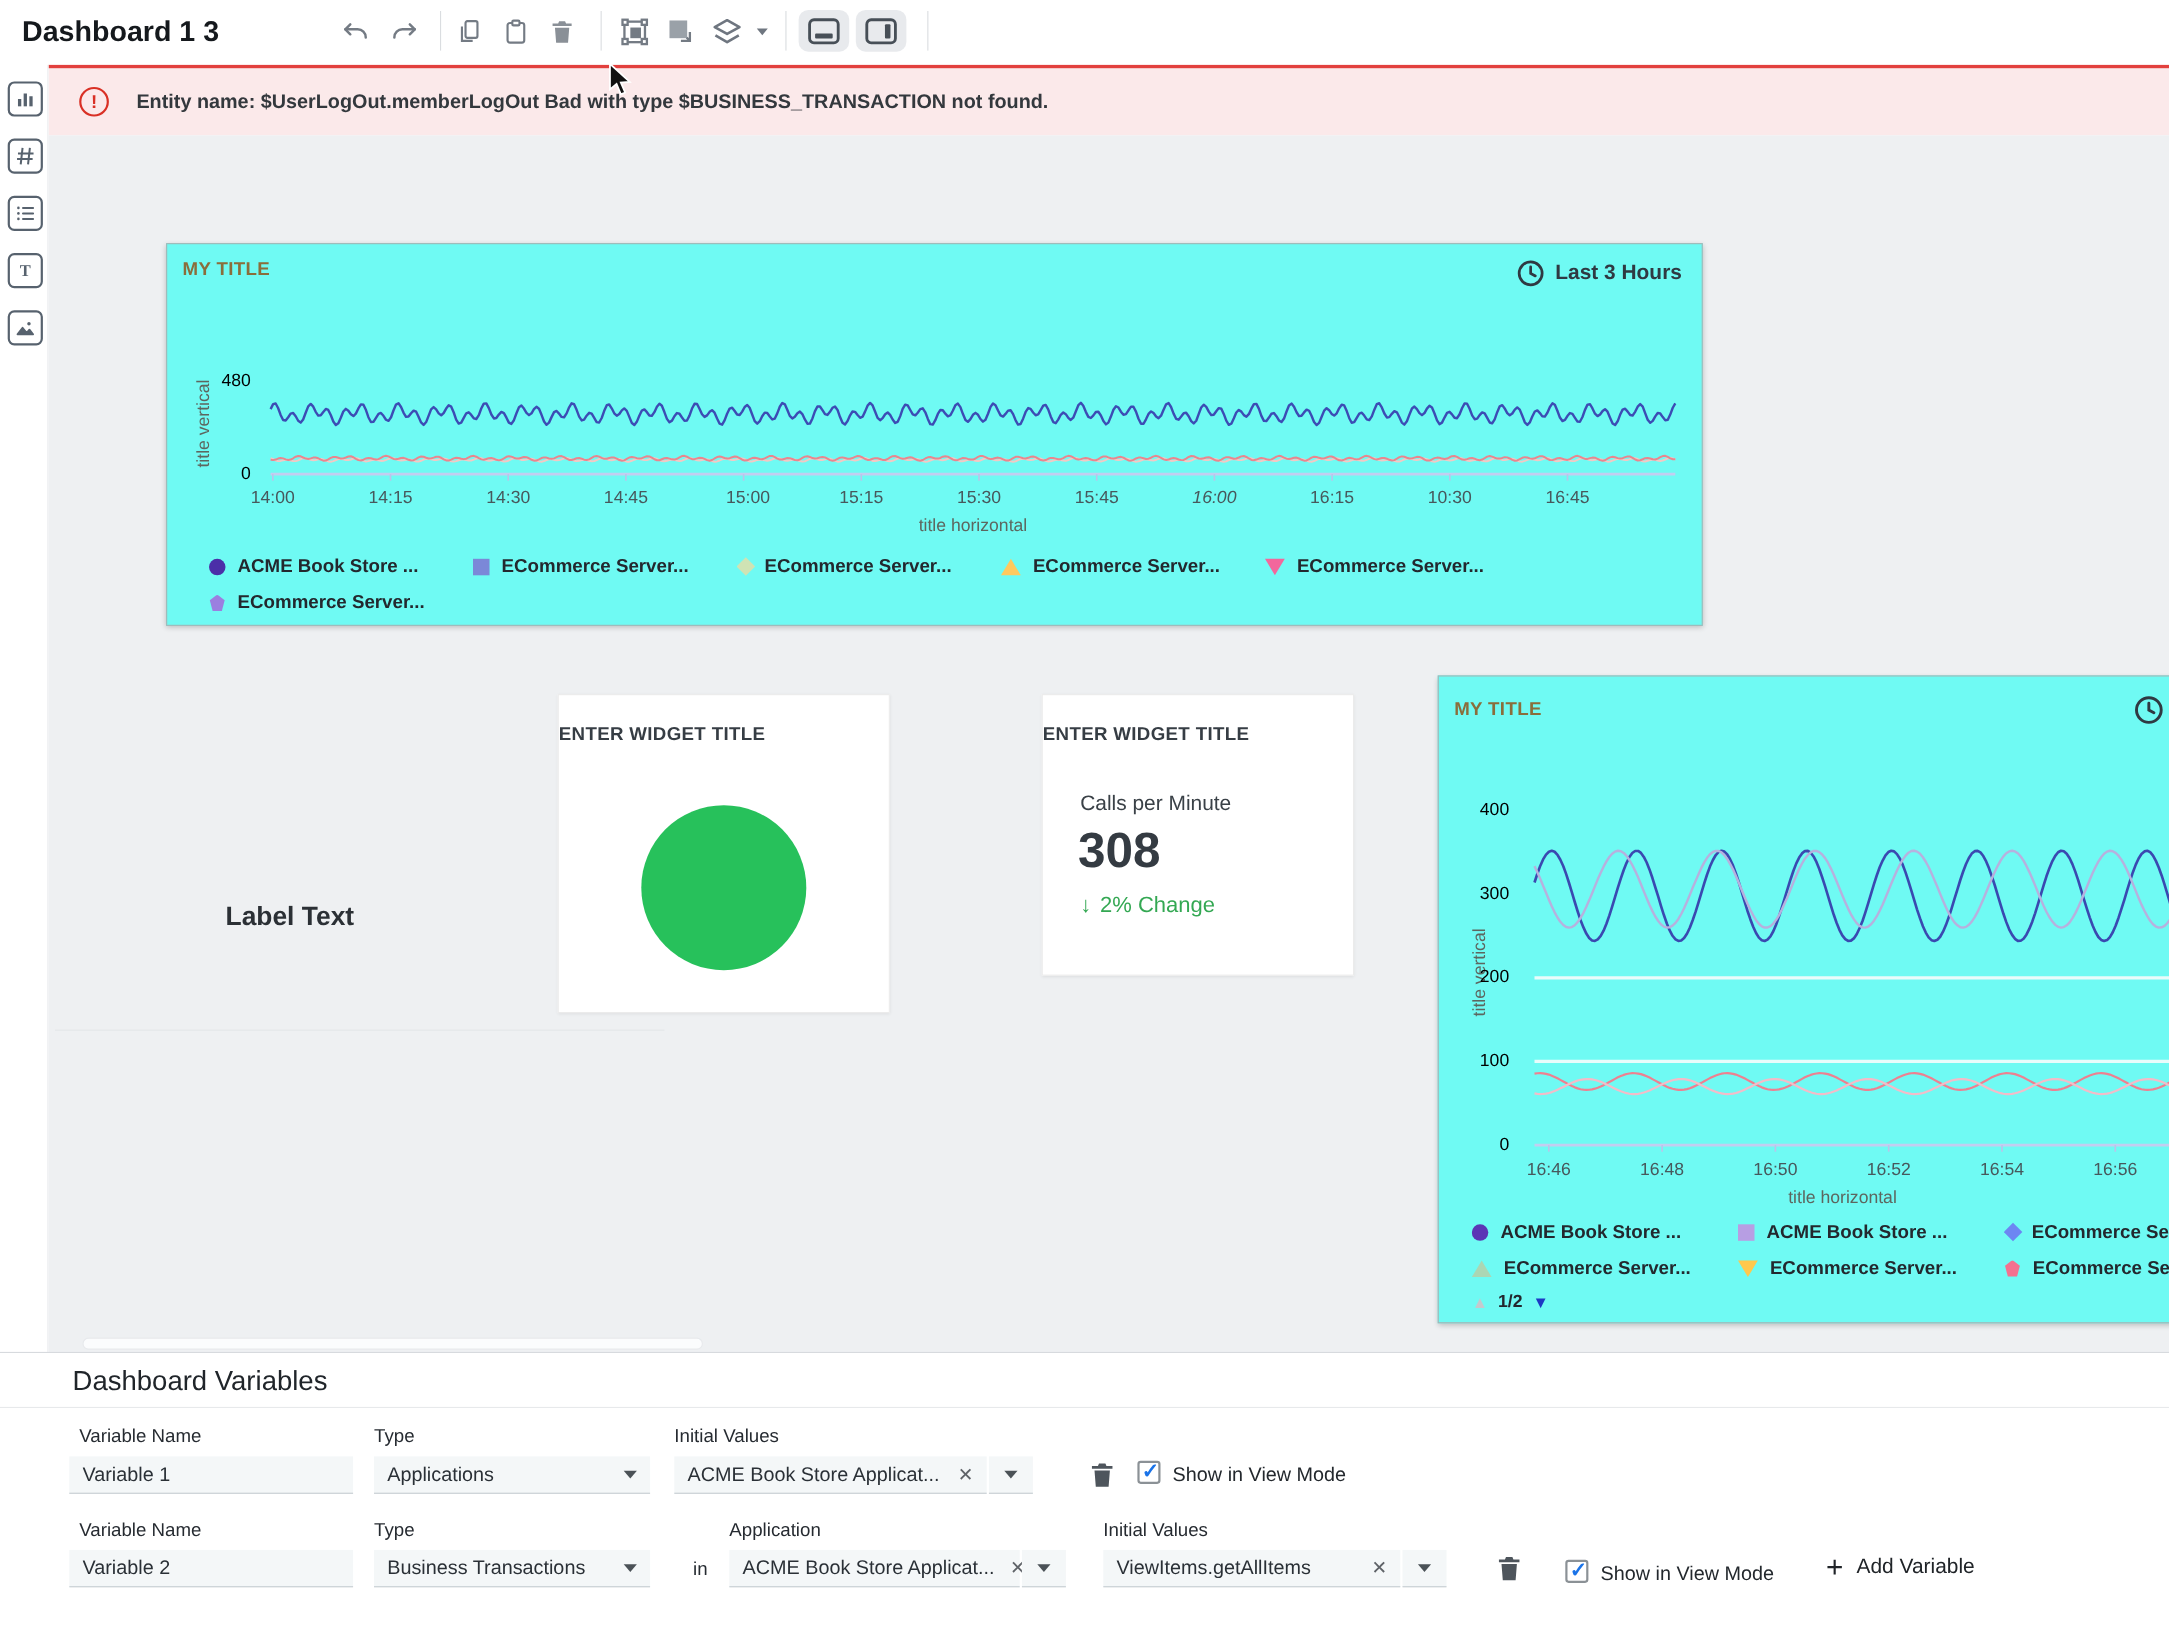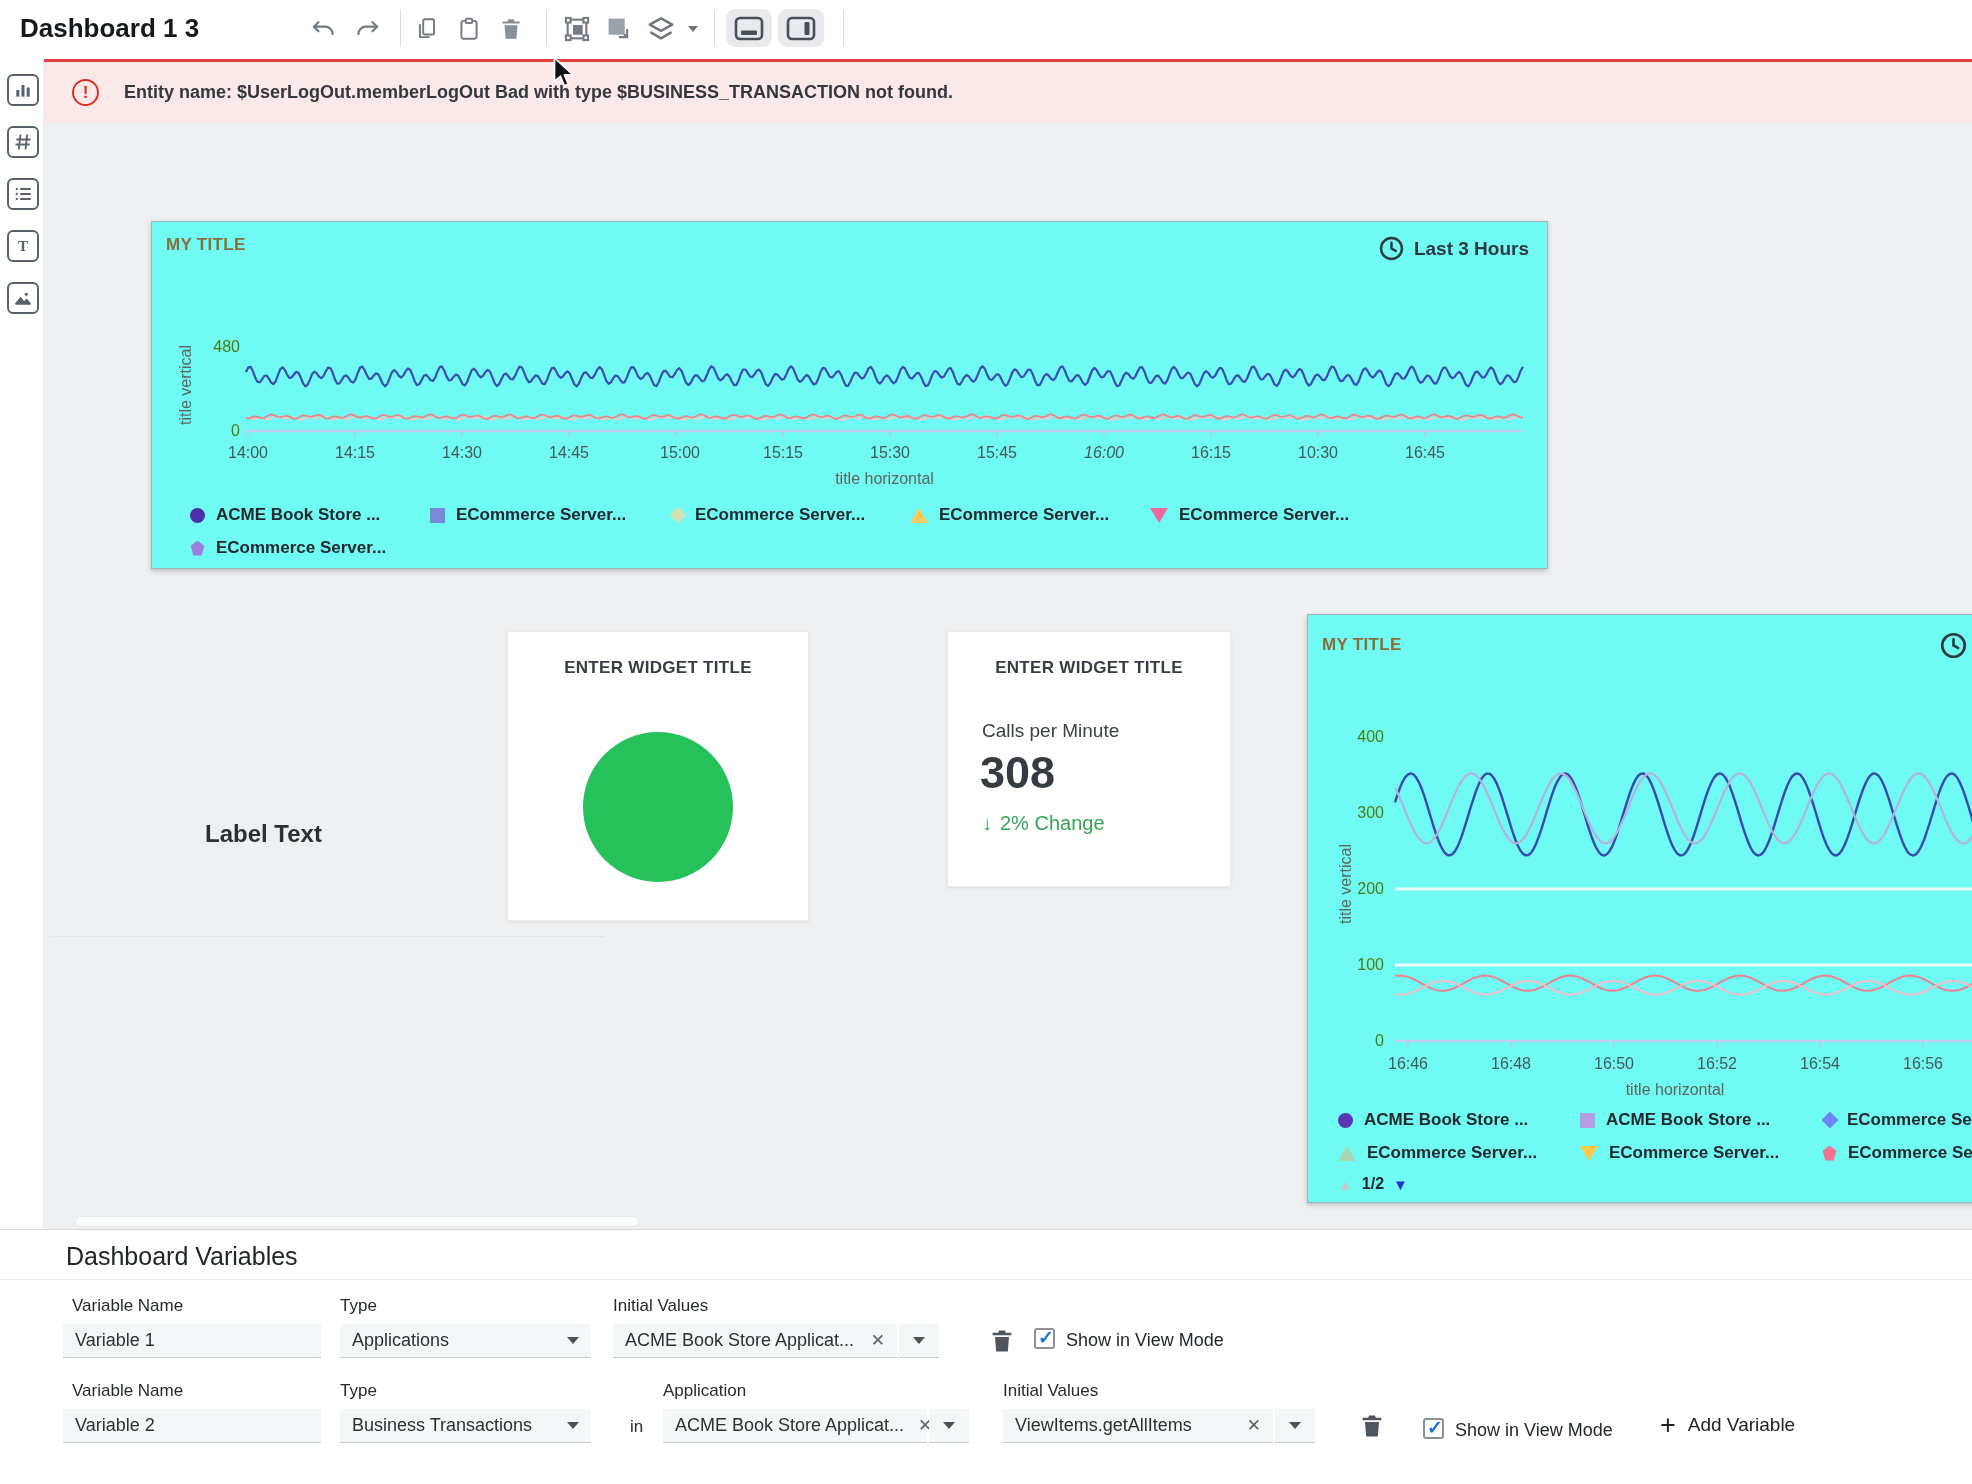--- a/index.html
+++ b/index.html
@@ -25,35 +25,35 @@
   .side-btn{position:absolute;left:7px;width:32px;height:32px;border:2px solid #57626e;border-radius:6px;background:#fff;display:flex;align-items:center;justify-content:center;cursor:pointer}
 
   
   .canvas{position:absolute;left:44px;top:123px;width:1928px;height:1109px;background:#eef0f2}
 
   .widget{position:absolute;background:#6ffaf3;border:1px solid #a3b6b6;box-shadow:0 2px 5px rgba(0,0,0,.22)}
   .wtitle{position:absolute;left:14px;top:13px;font-size:17px;font-weight:bold;color:#8a6d3b;letter-spacing:.3px}
   .timerange{position:absolute;display:flex;align-items:center;gap:9px;font-size:19px;font-weight:bold;color:#2f3942}
   .axis-title{position:absolute;font-size:16px;color:#5d665f;text-align:center}
   .yticks{position:absolute}
-  .yticks span{position:absolute;right:0;font-size:16px;color:#4d7c0f;white-space:nowrap}
+  .yticks span{position:absolute;right:12px;font-size:16px;color:#000000;white-space:nowrap}
   .xticks{position:absolute;height:20px}
   .xticks span{position:absolute;top:0;transform:translateX(-50%);font-size:16px;color:#47585c;white-space:nowrap}
   .legend{position:absolute;display:grid;row-gap:13px;align-items:center}
   .lgitem{display:flex;align-items:center;font-size:17px;font-weight:bold;color:#23282e;white-space:nowrap;overflow:hidden}
   .mk{width:15px;height:15px;display:inline-block;margin-right:11px;flex:none}
   .mk.circle{border-radius:50%}
   .mk.diamond{width:12px;height:12px;transform:rotate(45deg);margin-left:2px}
   .mk.triangle-up{width:0;height:0;border-left:9px solid transparent;border-right:9px solid transparent;border-bottom:15px solid transparent;background:transparent}
   .mk.triangle-down{width:0;height:0;border-left:9px solid transparent;border-right:9px solid transparent;border-top:15px solid transparent;background:transparent}
   .mk.pentagon{clip-path:polygon(50% 0,95% 35%,78% 100%,22% 100%,5% 35%)}
   .pager{position:absolute;display:flex;align-items:center;gap:9px;font-size:16px;font-weight:bold;color:#23282e}
 
   .card{position:absolute;background:#fff;border:1px solid #ebebeb;box-shadow:0 1px 3px rgba(0,0,0,.08)}
-  .card-title{position:absolute;left:0;top:26px;width:100%;text-align:center;font-size:17px;font-weight:bold;color:#363d44;letter-spacing:.3px}
+  .card-title{position:absolute;left:0;top:26px;width:100%;font-size:17px;font-weight:bold;color:#363d44;letter-spacing:.3px}
 
   
   .varpanel{position:absolute;left:0;top:1229px;width:1972px;height:255px;background:#fff;border-top:1px solid #d7dade}
   .vp-head{position:absolute;left:66px;top:12px;font-size:25px;font-weight:normal;color:#20252a}
   .vp-div{position:absolute;left:0;top:49px;width:100%;height:1px;background:#e7e9eb}
   .fldlabel{position:absolute;font-size:17px;color:#262b31;white-space:nowrap}
   .ctl{position:absolute;height:34px;background:#f4f7f8;border-bottom:1px solid #c5cdd2;display:flex;align-items:center;padding:0 12px;font-size:18px;color:#2a3036;white-space:nowrap}
   input.ctl{border-top:none;border-left:none;border-right:none;outline:none;font-family:"Liberation Sans",sans-serif}
   .caret{width:0;height:0;border-left:6px solid transparent;border-right:6px solid transparent;border-top:7px solid #4b5257;margin-left:auto}
   .tok-x{margin-left:auto;color:#5f6368;font-size:17px;padding-left:14px;cursor:pointer}

